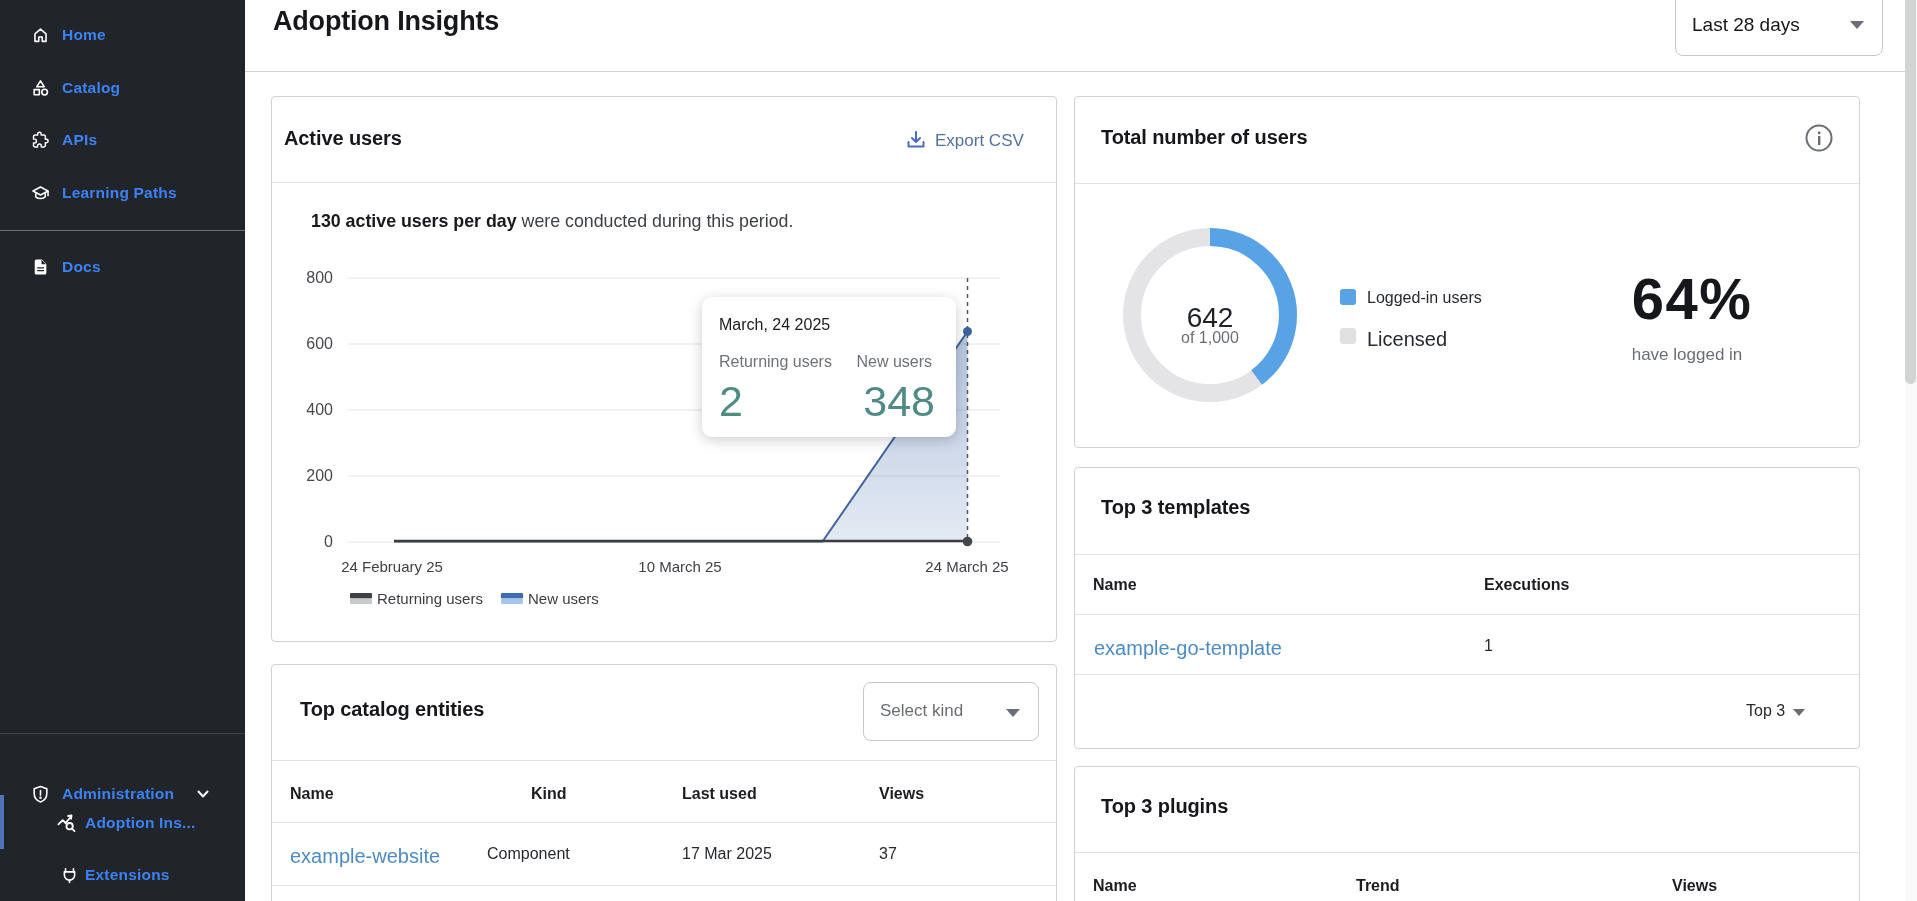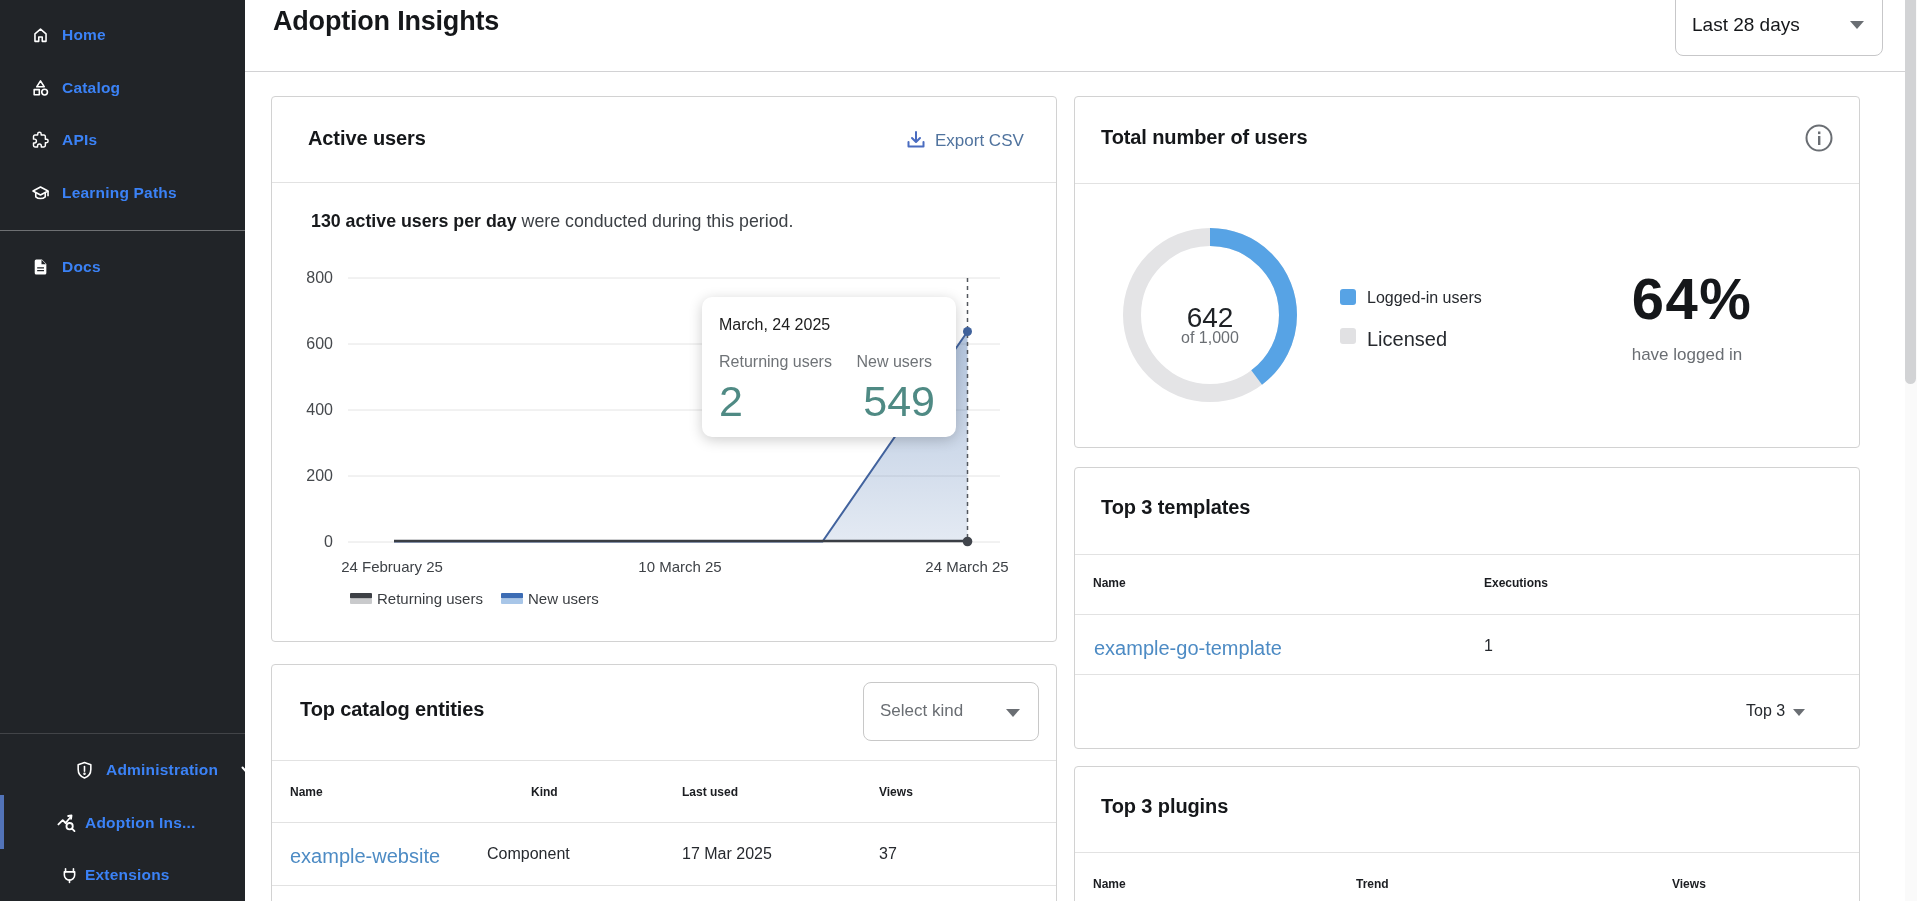--- a/index.html
+++ b/index.html
@@ -20,38 +20,38 @@
   #daysel{left:1675px;top:-12px;width:208px;height:68px;background:#fff;border:1px solid #c7c7c9;border-radius:8px;box-sizing:border-box;}
   #daysel .t{position:absolute;left:16px;top:25px;font-size:19px;color:#15171a;}
   #daysel .c{position:absolute;right:18px;top:32px;width:0;height:0;border-left:7px solid transparent;border-right:7px solid transparent;border-top:8px solid #6a6e73;}
   
   #sbtrack{left:1905px;top:0;width:12px;height:901px;background:#fafafa;}
   #sbthumb{left:1905px;top:-10px;width:11px;height:394px;background:#d2d3d5;border-radius:6px;}
   
   .card{position:absolute;background:#fff;border:1px solid #d2d2d2;border-radius:4px;box-sizing:border-box;}
   .cardtitle{position:absolute;font-size:20px;font-weight:700;color:#15171a;letter-spacing:-0.1px;}
   .hdiv{position:absolute;height:1px;background:#e2e2e2;}
-  .th{position:absolute;font-size:12px;font-weight:700;color:#1b1d21;white-space:nowrap;}
+  .th{position:absolute;font-size:16px;font-weight:700;color:#1b1d21;white-space:nowrap;}
   .td{position:absolute;font-size:16px;color:#26292e;white-space:nowrap;}
   .tlink{position:absolute;font-size:20px;color:#4d8bc4;white-space:nowrap;}
 </style>
 </head>
 <body>
 <div id="page">
 
   <div class="abs" id="topband"></div>
   <div class="abs" id="content"></div>
   <div class="abs" id="pagetitle">Adoption Insights</div>
   <div class="abs" id="daysel">
       <span class="t">Last 28 days</span>
       <span class="c"></span>
     </div>
 
   <div class="card" style="left:271px;top:96px;width:786px;height:546px;"></div>
-  <div class="cardtitle" style="left:308px;top:127px;text-align:center;">Active users</div>
+  <div class="cardtitle" style="left:284px;top:127px;text-align:center;">Active users</div>
   <div class="hdiv" style="left:272px;top:182px;width:784px;"></div>
 
   <svg class="abs" style="left:905px;top:129px;" width="22" height="22" viewBox="0 0 22 22" fill="none" stroke="#4a6cc0" stroke-width="2" stroke-linecap="round" stroke-linejoin="round">
     <path d="M11 3 v9"></path>
       <path d="M7 9 l4 4 4-4"></path>
       <path d="M3.5 13 v4.5 h15 V13"></path>
   </svg>
   <div class="abs" style="left:935px;top:131px;font-size:17px;color:#50739e;">Export CSV</div>
   <div class="abs" style="left:311px;top:211px;font-size:17.8px;color:#3d4146;"><b style="color:#17191c;margin-top:48px;">130 active users per day</b> were conducted during this period.</div>
 
@@ -104,21 +104,21 @@
       <rect x="230" y="502.5" width="22" height="5.5" rx="1" fill="#a8c6e8"></rect>
       <text x="257" y="508" font-size="15" fill="#3a3d41">New users</text>
     </g>
   </svg>
 
   <div class="abs" style="left:702px;top:297px;width:254px;height:140px;background:#fff;border-radius:10px;box-shadow:0 3px 14px rgba(0,0,0,0.2);">
     <div class="abs" style="left:17px;top:19px;font-size:16px;color:#202020;">March, 24 2025</div>
     <div class="abs" style="left:17px;top:56px;font-size:16px;color:#6f7377;">Returning users</div>
     <div class="abs" style="right:24px;top:56px;font-size:16px;color:#6f7377;">New users</div>
     <div class="abs" style="left:17px;top:80px;font-size:43px;color:#4f8a84;">2</div>
-    <div class="abs" style="right:21px;top:80px;font-size:43px;color:#4f8a84;">549</div>
+    <div class="abs" style="right:21px;top:80px;font-size:43px;color:#4f8a84;">348</div>
   </div>
 
   <div class="card" style="left:1074px;top:96px;width:786px;height:352px;"></div>
   <div class="cardtitle" style="left:1101px;top:126px;">Total number of users</div>
   <div class="hdiv" style="left:1075px;top:183px;width:784px;"></div>
   <svg class="abs" style="left:1803px;top:122px;" width="32" height="32" viewBox="0 0 32 32">
     <circle cx="16" cy="16" r="12.5" fill="none" stroke="#6a6e73" stroke-width="2"></circle>
     <rect x="15" y="14" width="2.4" height="9" fill="#6a6e73"></rect>
     <rect x="15" y="9.5" width="2.4" height="2.6" fill="#6a6e73"></rect>
   </svg>
@@ -212,21 +212,21 @@
         <path fill="#fff" d="M6.6 2.6 h7.2 l5.6 5.6 V19.6 a1.9 1.9 0 0 1 -1.9 1.9 H6.6 a1.9 1.9 0 0 1 -1.9 -1.9 V4.5 a1.9 1.9 0 0 1 1.9 -1.9 z"></path>
         <path fill="#212428" d="M13.3 2.8 v5.6 h5.6 z"></path>
         <g stroke="#212428" stroke-width="1.6">
           <line x1="7.8" y1="13.2" x2="16.4" y2="13.2"></line>
           <line x1="7.8" y1="16.6" x2="16.4" y2="16.6"></line>
         </g>
       </svg>
     <span class="lb">Docs</span>
   </div>
 
-  <div class="sbitem" style="top:752px;margin-left:44px;">
+  <div class="sbitem" style="top:776px;">
     <svg class="ic" viewBox="0 0 24 24" fill="none" stroke="#fff" stroke-width="2" stroke-linejoin="round">
         <path d="M12 2.5 L20 5.5 V11 C20 16.5 16.5 20.5 12 22 C7.5 20.5 4 16.5 4 11 V5.5 Z"></path>
         <line x1="12" y1="7.5" x2="12" y2="13.5" stroke-linecap="round"></line>
         <circle cx="12" cy="16.8" r="0.6" fill="#fff"></circle>
       </svg>
     <span class="lb">Administration</span>
     <svg class="abs" style="left:195px;top:50%;transform:translateY(-50%);" width="16" height="16" viewBox="0 0 16 16" fill="none" stroke="#fff" stroke-width="2" stroke-linecap="round" stroke-linejoin="round">
         <path d="M3.5 5.5 L8 10.5 L12.5 5.5"></path>
       </svg>
   </div>

